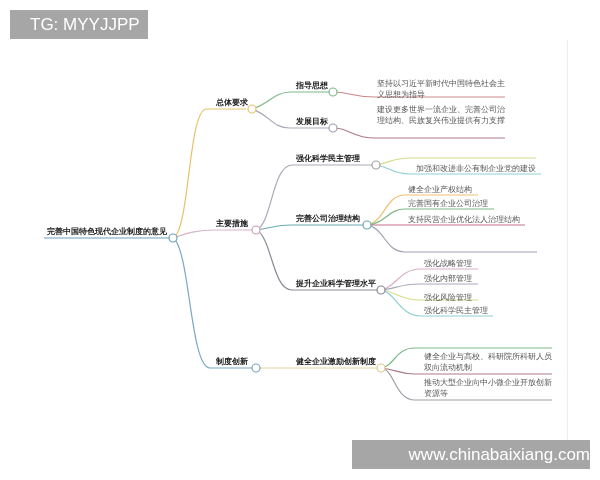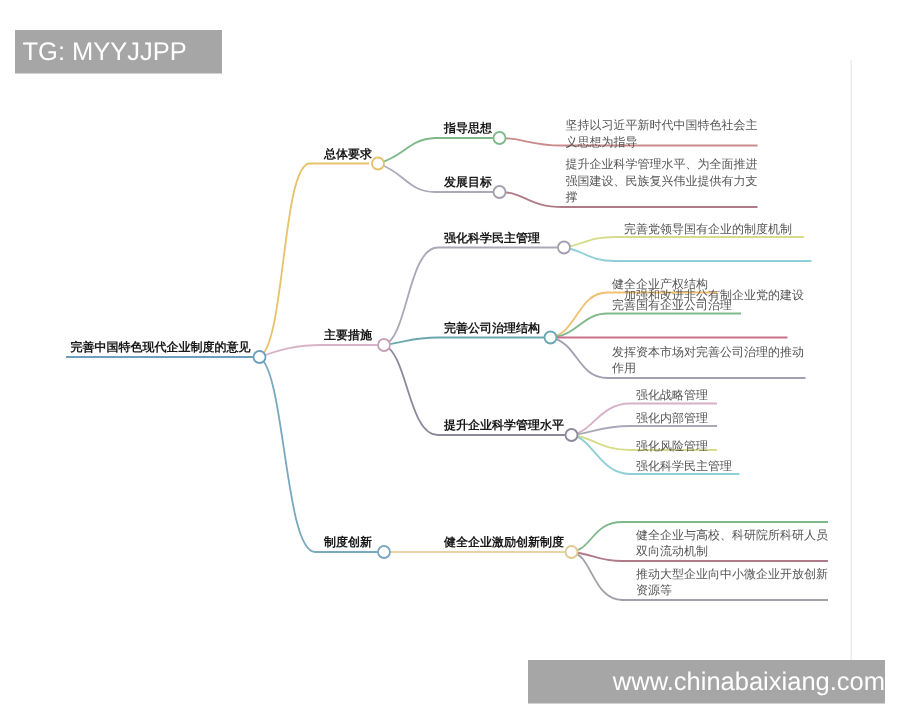--- a/index.html
+++ b/index.html
@@ -51,26 +51,26 @@
       word-break: break-all;
     }
     .watermark {
       position: absolute;
       background: #a6a6a6;
       color: #ffffff;
       font-family: "Liberation Sans", sans-serif;
     }
     .wm-top {
       left: 10px;
-      top: 20px;
+      top: 10px;
       height: 29px;
       width: 138px;
       font-size: 17px;
       line-height: 29px;
-      padding-left: 5px;
+      padding-left: 20px;
       box-sizing: border-box;
     }
     .wm-bottom {
       left: 352px;
       top: 440px;
       height: 29px;
       width: 238px;
       font-size: 17px;
       line-height: 29px;
       padding-left: 6px;
@@ -144,28 +144,27 @@
   <div class="lbl bold" style="left:296px; top:80px;text-align:right;">指导思想</div>
   <div class="lbl bold" style="left:296px; top:116px;">发展目标</div>
 
   <div class="lbl bold" style="left:296px; top:153px;">强化科学民主管理</div>
   <div class="lbl bold" style="left:296px; top:213px;">完善公司治理结构</div>
   <div class="lbl bold" style="left:296px; top:278px;">提升企业科学管理水平</div>
 
   <div class="lbl bold" style="left:296px; top:356px;">健全企业激励创新制度</div>
 
   <div class="leaf" style="left:377px; top:78px; width:128px;">坚持以习近平新时代中国特色社会主义思想为指导</div>
-  <div class="leaf" style="left:377px; top:104px; width:128px;">提升企业科学管理水平、为全面推进强国建设、民族复兴伟业提供有力支撑</div>
+  <div class="leaf" style="left:377px; top:104px; width:128px;">建设更多世界一流企业、完善公司治理结构、民族复兴伟业提供有力支撑</div>
 
-  <div class="leaf" style="left:416px; top:147px;">完善党领导国有企业的制度机制</div>
-  <div class="leaf" style="left:416px; top:163px;margin-top:28px;">加强和改进非公有制企业党的建设</div>
+  <div class="leaf" style="left:416px; top:163px;">加强和改进非公有制企业党的建设</div>
 
   <div class="leaf" style="left:408px; top:184px;">健全企业产权结构</div>
   <div class="leaf" style="left:408px; top:198px;">完善国有企业公司治理</div>
-  <div class="leaf" style="left:408px; top:229px; width:130px;">发挥资本市场对完善公司治理的推动作用</div>
+  <div class="leaf" style="left:408px; top:214px;">支持民营企业优化法人治理结构</div>
 
   <div class="leaf" style="left:424px; top:258px;">强化战略管理</div>
   <div class="leaf" style="left:424px; top:273px;">强化内部管理</div>
   <div class="leaf" style="left:424px; top:292px;text-align:right;">强化风险管理</div>
   <div class="leaf" style="left:424px; top:305px;">强化科学民主管理</div>
 
   <div class="leaf" style="left:424px; top:351px; width:128px;">健全企业与高校、科研院所科研人员双向流动机制</div>
   <div class="leaf" style="left:424px; top:377px; width:128px;">推动大型企业向中小微企业开放创新资源等</div>
 
   <div class="watermark wm-top">TG: MYYJJPP</div>

